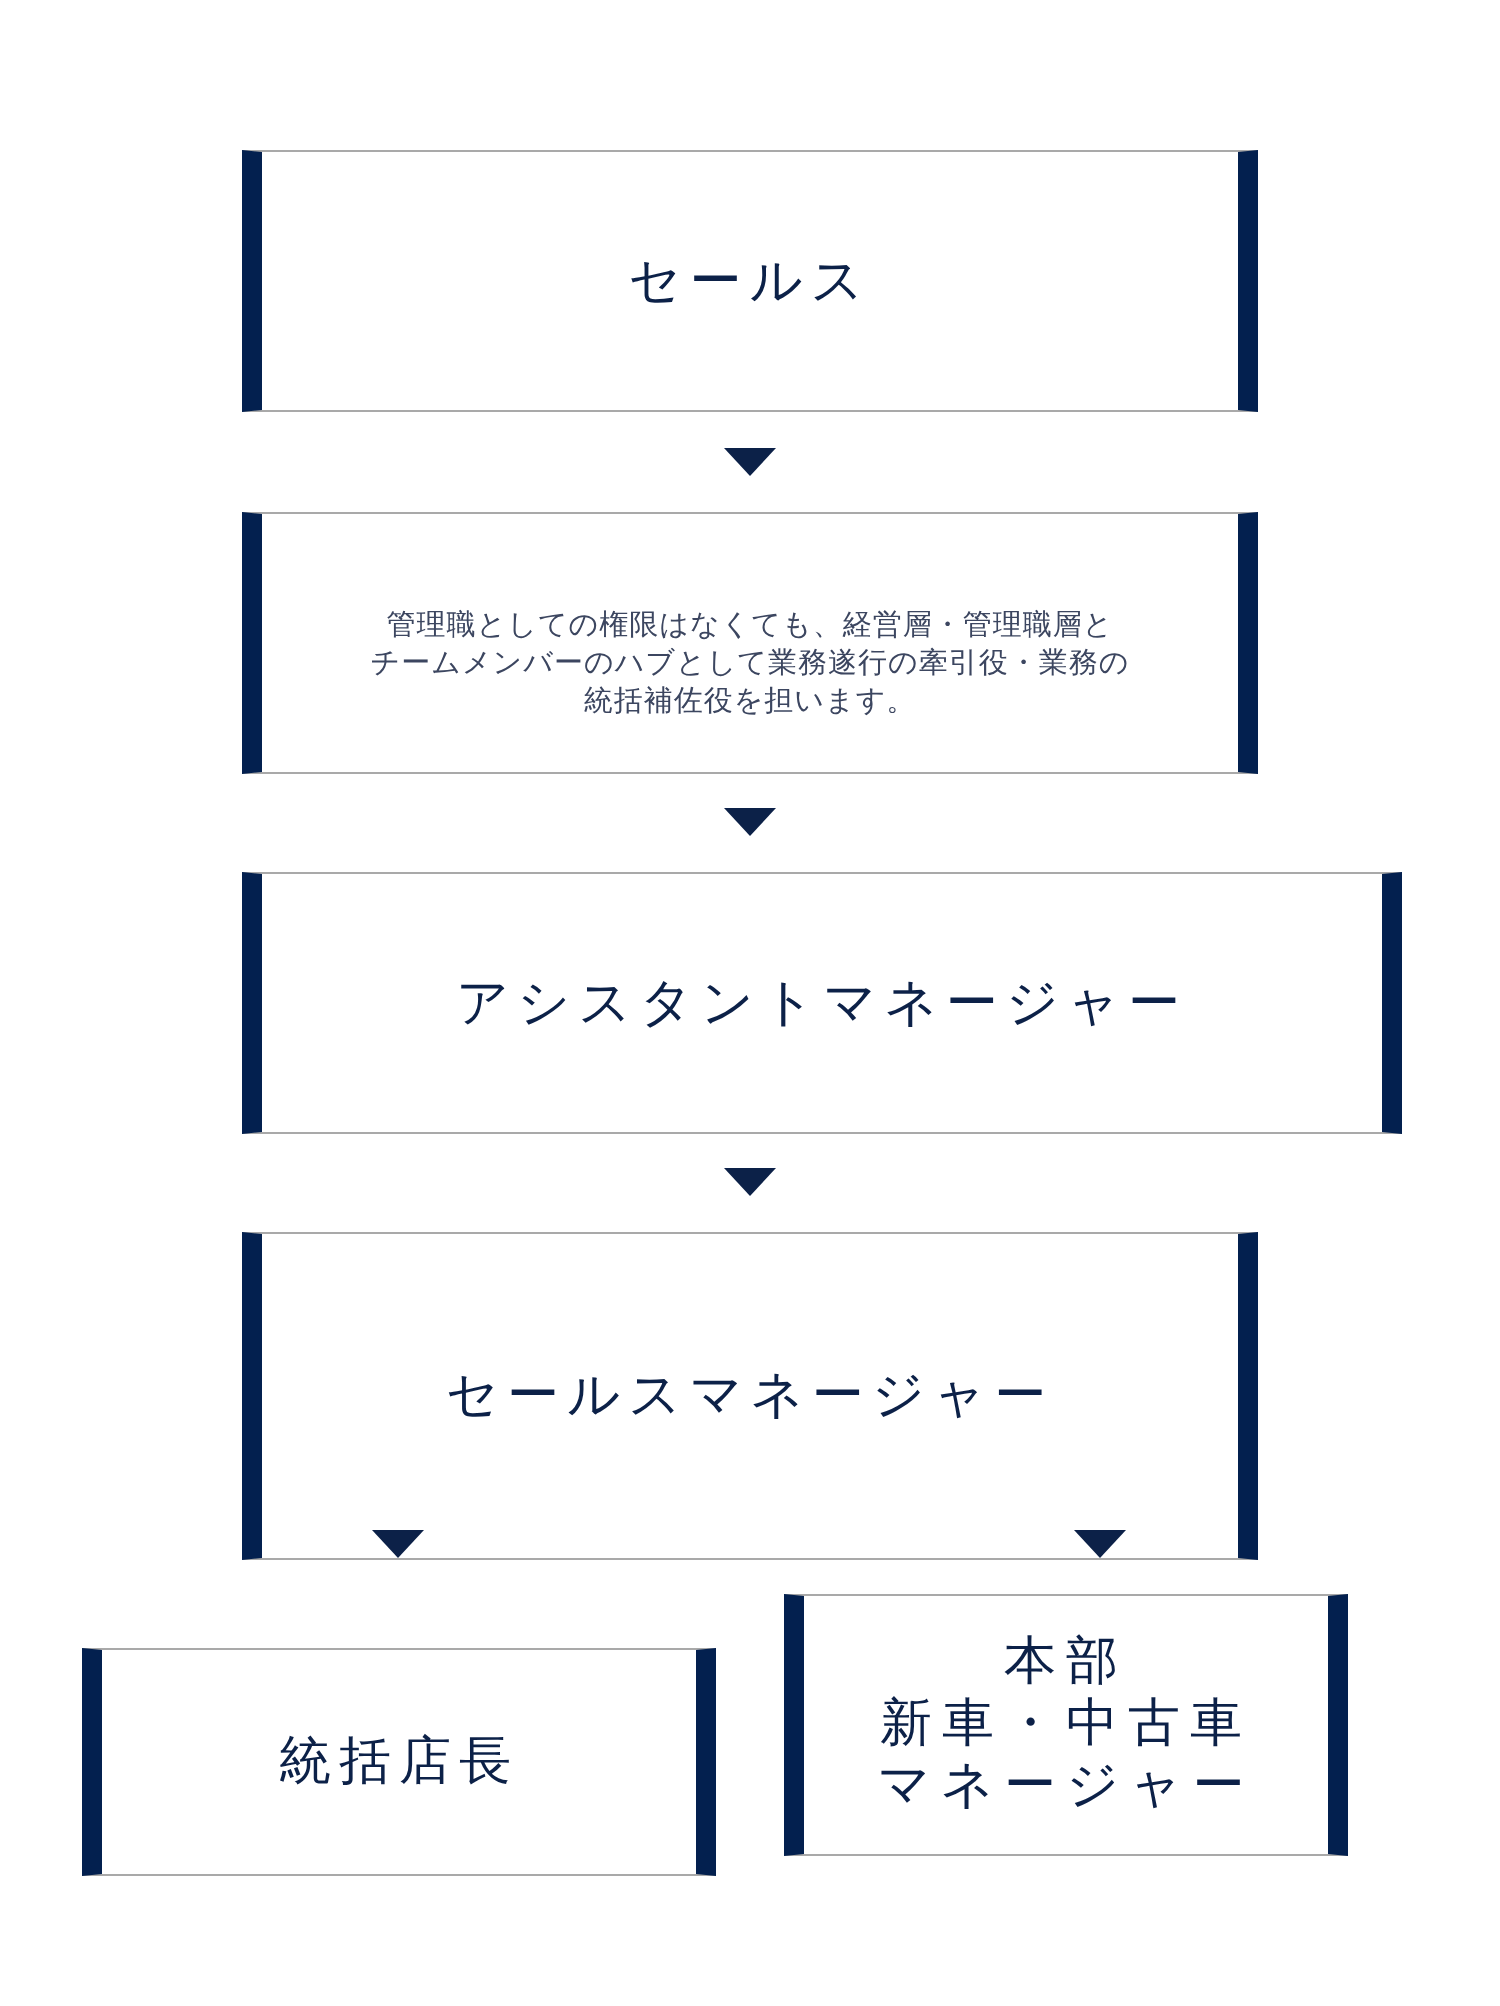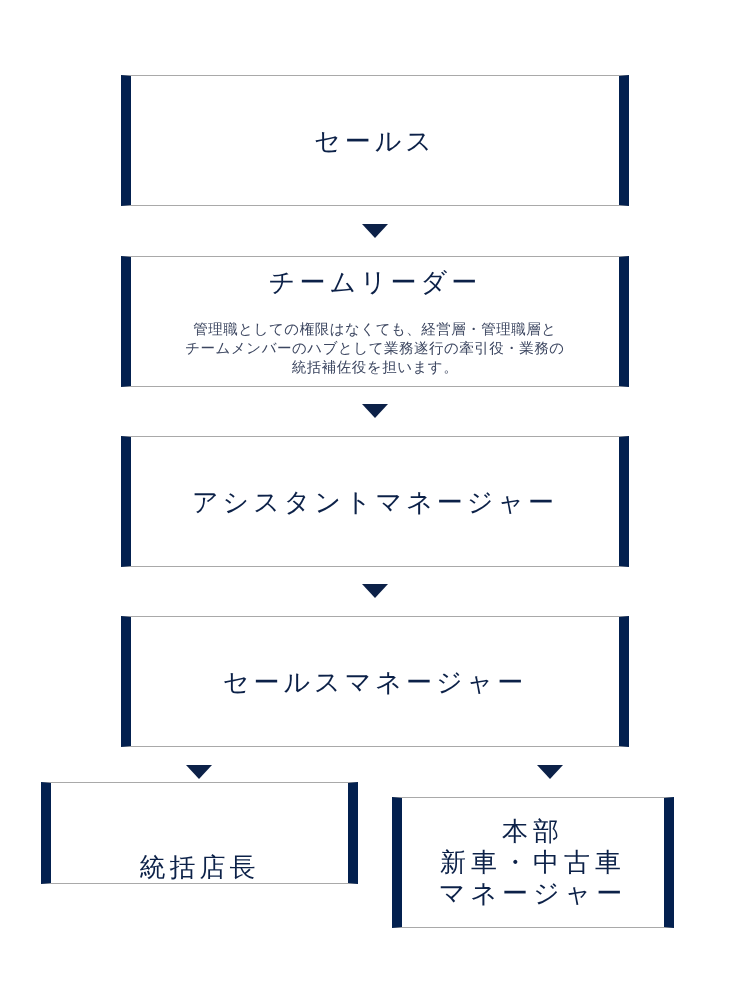--- a/index.html
+++ b/index.html
@@ -19,40 +19,39 @@
 </style>
 </head>
 <body>
 
 <div class="box" style="left:121px; top:75px; width:508px; height:131px;">
   <div class="title">セールス</div>
 </div>
 <div class="arrow" style="left:362px; top:224px;"></div>
 
 <div class="box" style="left:121px; top:256px; width:508px; height:131px;">
-  <div class="title">チームリーダー</div>
   <div class="desc">管理職としての権限はなくても、経営層・管理職層と
 チームメンバーのハブとして業務遂行の牽引役・業務の
 統括補佐役を担います。</div>
 </div>
 <div class="arrow" style="left:362px; top:404px;"></div>
 
-<div class="box" style="left:121px; top:436px; width:508px; height:131px;">
+<div class="box" style="left:121px; top:436px; width:580px; height:131px;">
   <div class="title">アシスタントマネージャー</div>
 </div>
 <div class="arrow" style="left:362px; top:584px;"></div>
 
-<div class="box" style="left:121px; top:616px; width:508px; height:131px;">
+<div class="box" style="left:121px; top:616px; width:508px; height:164px;">
   <div class="title">セールスマネージャー</div>
 </div>
 
 <div class="arrow" style="left:186px; top:765px;"></div>
 <div class="arrow" style="left:537px; top:765px;"></div>
 
-<div class="box" style="left:41px; top:782px; width:317px; height:102px;justify-content:flex-end;">
+<div class="box" style="left:41px; top:824px; width:317px; height:114px;">
   <div class="title">統括店長</div>
 </div>
 
 <div class="box" style="left:392px; top:797px; width:282px; height:131px;">
   <div class="title multi">本部
 新車・中古車
 マネージャー</div>
 </div>
 
 </body></html>

